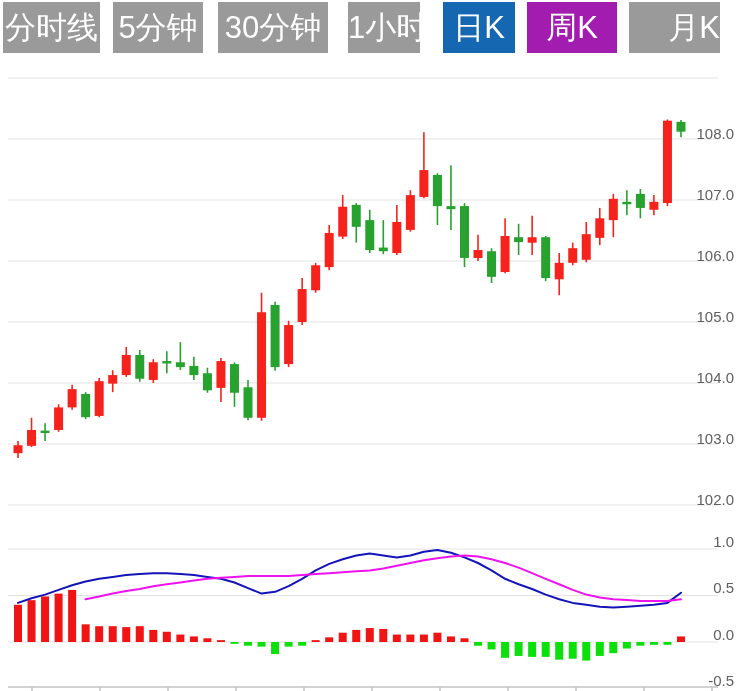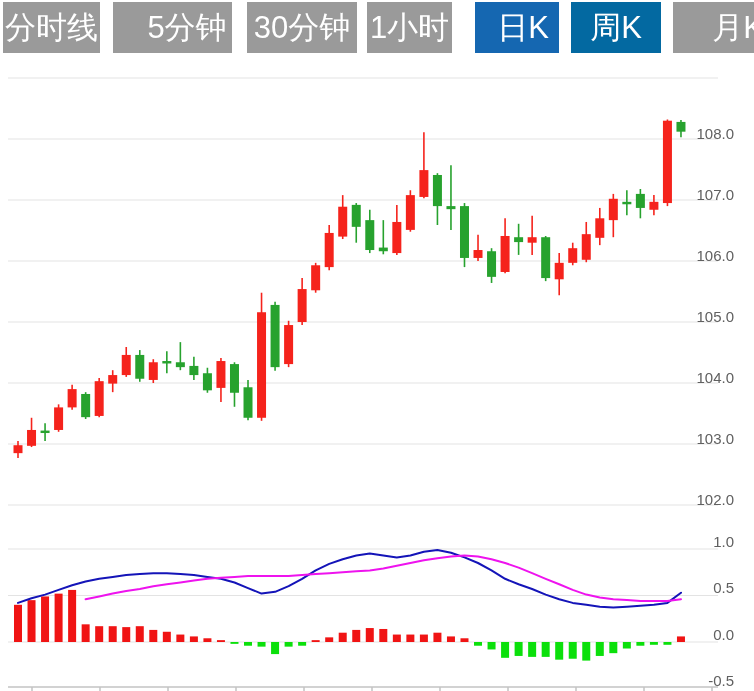--- a/index.html
+++ b/index.html
@@ -4,24 +4,24 @@
 <style>
   html,body{margin:0;padding:0;background:#ffffff;}
   body{width:754px;height:691px;overflow:hidden;font-family:"Liberation Sans",sans-serif;}
   #app{position:relative;width:754px;height:691px;background:#fff;}
   #cv{position:absolute;left:0;top:0;}
   #tabbar{position:absolute;left:3px;top:2px;display:flex;align-items:flex-start;}
   .tab{height:51px;line-height:51px;text-align:center;font-size:31px;color:#fff;
        background:#9a9a9a;cursor:pointer;user-select:none;white-space:nowrap;}
   .tab.active{background:#1567b1;}
   .tab:nth-child(1){width:97px;}
-  .tab:nth-child(2){width:90px;margin-left:13px;padding-left:29px;}
+  .tab:nth-child(2){width:90px;margin-left:13px;}
   .tab:nth-child(3){width:110px;margin-left:15px;}
-  .tab:nth-child(4){width:85px;margin-left:10px;}
-  .tab:nth-child(5){width:72px;margin-left:23px;padding-left:12px;}
+  .tab:nth-child(4){width:72px;margin-left:20px;}
+  .tab:nth-child(5){width:72px;margin-left:23px;}
   .tab:nth-child(6){width:90px;margin-left:12px;}
   .tab:nth-child(7){width:91px;margin-left:12px;text-align:right;}
   text{font-family:"Liberation Sans",sans-serif;}
 </style>
 </head>
 <body>
 
 <div id="app">
   <svg id="cv" width="754" height="691" viewBox="0 0 754 691">
       <g>
@@ -222,16 +222,16 @@
       </g>
       <polyline points="18.0,602.9 31.5,598.3 45.1,594.6 58.6,589.9 72.1,585.3 85.6,581.5 99.2,578.8 112.7,576.9 126.2,575.0 139.8,574.1 153.3,573.2 166.8,573.2 180.4,574.1 193.9,575.0 207.4,576.9 220.9,578.8 234.5,582.5 248.0,588.1 261.5,593.6 275.1,591.8 288.6,586.2 302.1,578.8 315.7,570.4 329.2,563.9 342.7,559.2 356.3,555.5 369.8,553.6 383.3,555.5 396.8,557.4 410.4,555.5 423.9,551.8 437.4,549.9 451.0,552.7 464.5,557.4 478.0,563.0 491.5,570.4 505.1,578.8 518.6,584.3 532.1,589.0 545.7,594.6 559.2,599.2 572.7,602.9 586.3,604.8 599.8,606.7 613.3,607.6 626.9,606.7 640.4,605.7 653.9,604.8 667.4,602.9 681.0,592.7" fill="none" stroke="#1414b8" stroke-width="2" stroke-linejoin="round" stroke-linecap="round"></polyline>
       <polyline points="85.6,599.2 99.2,596.4 112.7,593.6 126.2,590.9 139.8,589.0 153.3,586.2 166.8,584.3 180.4,582.5 193.9,580.6 207.4,578.8 220.9,577.8 234.5,576.9 248.0,576.0 261.5,576.0 275.1,576.0 288.6,576.0 302.1,575.0 315.7,574.1 329.2,573.2 342.7,572.3 356.3,571.3 369.8,570.4 383.3,568.5 396.8,565.7 410.4,563.0 423.9,560.2 437.4,558.3 451.0,556.4 464.5,555.5 478.0,556.4 491.5,559.2 505.1,563.0 518.6,567.6 532.1,573.2 545.7,578.8 559.2,584.3 572.7,589.9 586.3,594.6 599.8,597.4 613.3,599.2 626.9,600.1 640.4,601.1 653.9,601.1 667.4,601.1 681.0,599.2" fill="none" stroke="#ee13ee" stroke-width="2" stroke-linejoin="round" stroke-linecap="round"></polyline>
     </svg>
   <div id="tabbar">
       <div class="tab" style="background: rgb(154, 154, 154); color: rgb(255, 255, 255);">分时线</div>
       <div class="tab" style="background: rgb(154, 154, 154); color: rgb(255, 255, 255);">5分钟</div>
       <div class="tab" style="background: rgb(154, 154, 154); color: rgb(255, 255, 255);">30分钟</div>
       <div class="tab" style="background: rgb(154, 154, 154); color: rgb(255, 255, 255);">1小时</div>
       <div class="tab active" style="background: rgb(21, 103, 177); color: rgb(255, 255, 255);">日K</div>
-      <div class="tab" style="background: #0369a1; color: rgb(255, 255, 255);">周K</div>
+      <div class="tab" style="background: #a21caf; color: rgb(255, 255, 255);">周K</div>
       <div class="tab" style="background: rgb(154, 154, 154); color: rgb(255, 255, 255);">月K</div>
     </div>
 </div>
 
 </body></html>

